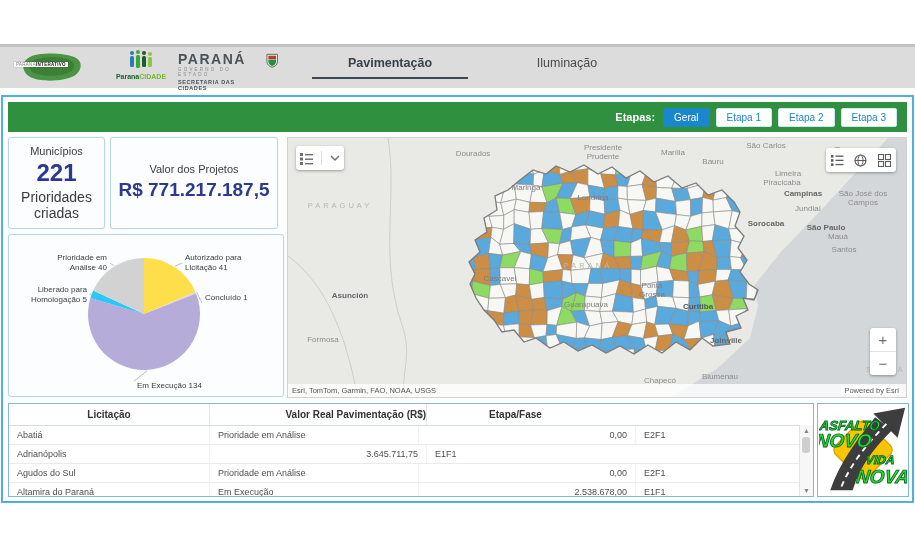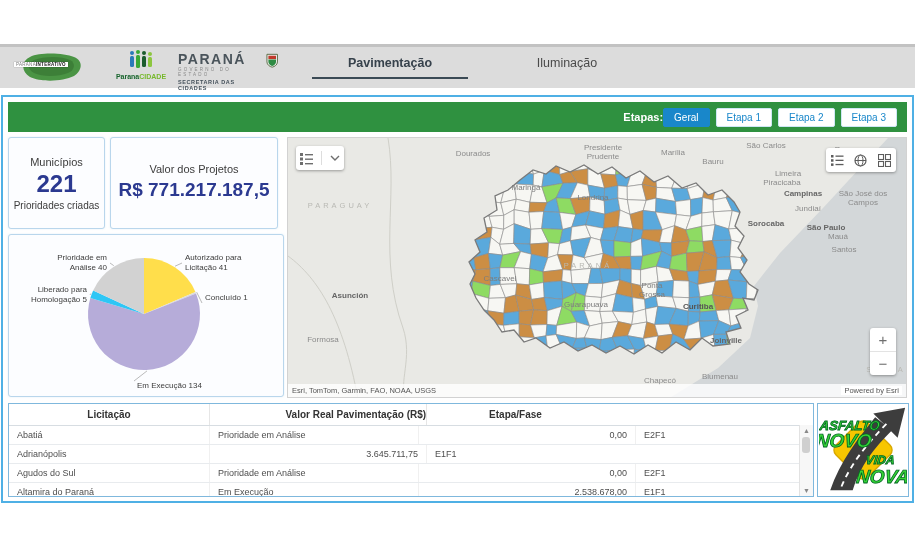--- a/index.html
+++ b/index.html
@@ -16,35 +16,35 @@
   .gov-sub{font-size:4.5px;letter-spacing:2.2px;color:#8a8a8a;margin-top:1px;}
   .gov-sec{font-size:5.5px;font-weight:bold;letter-spacing:.6px;color:#44505a;margin-top:2px;}
   .tab{position:absolute;top:9px;text-align:center;font-size:12.5px;color:#4a4a4a;cursor:pointer;}
   .tab .underline{height:2px;background:#3b4a55;margin-top:7px;}
   .tab.active{color:#37424c;font-weight:bold;}
 
   
   .container{position:absolute;top:95px;left:1px;width:909px;height:404px;
              border:2px solid #4fb0e5;background:#fff;}
   .greenbar{position:absolute;left:5px;right:5px;top:5px;height:30px;background:#2f9140;
-            display:flex;align-items:center;justify-content:flex-end;padding-right:10px;box-sizing:border-box;}
+            display:flex;align-items:center;justify-content:flex-end;padding-right:10px;box-sizing:border-box;gap:8px;}
   .etapas-label{color:#fff;font-size:11px;font-weight:bold;}
   .etapas-buttons{display:flex;gap:6px;}
   .etapa-btn{font-size:10px;padding:3px 10px;border-radius:2px;background:#fff;color:#1987ca;
              border:1px solid #cfe7f5;cursor:pointer;white-space:nowrap;}
   .etapa-btn.active{background:#1987ca;color:#fff;border-color:#1987ca;}
 
   
   .card{position:absolute;border:1px solid #b9d6ec;border-radius:3px;background:#fcfdff;
         box-shadow:0 0 2px rgba(160,200,230,.35);display:flex;flex-direction:column;
         align-items:center;justify-content:center;text-align:center;box-sizing:border-box;}
   .card-title{font-size:11px;color:#3c3c3c;}
   .card-value{font-size:24px;font-weight:bold;color:#2b3990;margin:2px 0;}
   .card-value.money{font-size:19px;margin-top:4px;}
-  .card-sub{font-size:10px;color:#3c3c3c;}
+  .card-sub{font-size:14px;color:#3c3c3c;}
   #card-municipios{left:5px;top:40px;width:97px;height:92px;}
   #card-valor{left:107px;top:40px;width:168px;height:92px;}
   #card-pie{left:5px;top:137px;width:276px;height:163px;}
 
   
   .map{position:absolute;left:284px;top:40px;width:620px;height:261px;background:#e9e9e5;
        border:1px solid #d2d2d2;box-sizing:border-box;overflow:hidden;}
   .map svg.base{position:absolute;left:0;top:0;}
   .map-ctl{position:absolute;background:#fff;border-radius:3px;box-shadow:0 1px 3px rgba(0,0,0,.35);
            display:flex;align-items:center;justify-content:space-around;}

